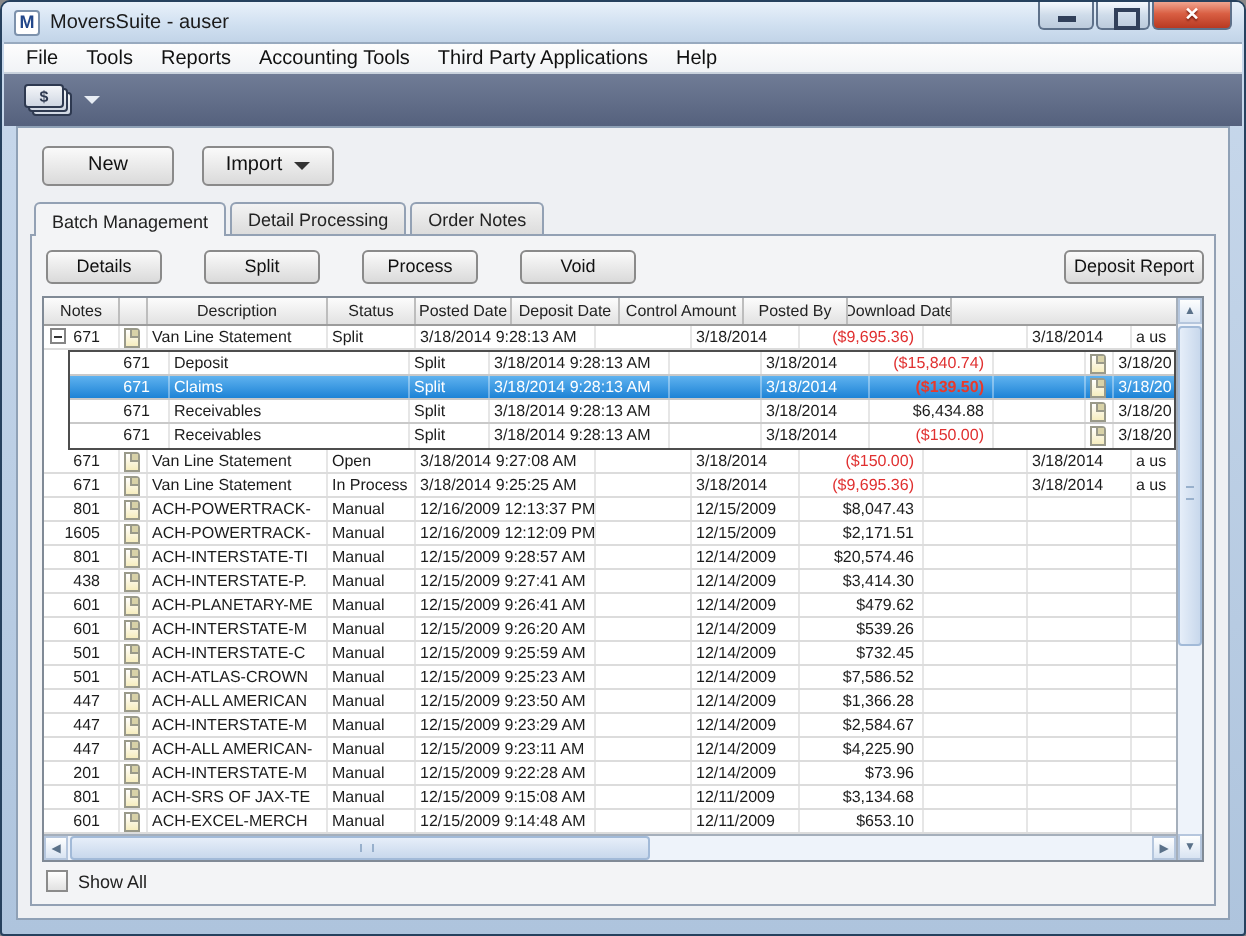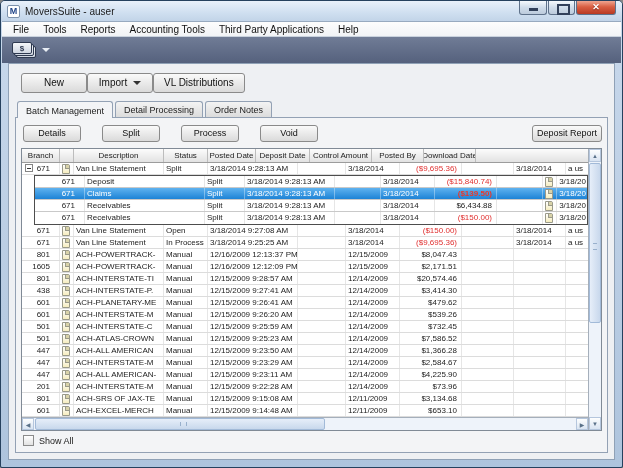--- a/index.html
+++ b/index.html
@@ -36,21 +36,21 @@
   .tb-btn { display:flex; align-items:center; gap:4px; padding:2px 4px; border-radius:2px; }
   .caret-down { width:0; height:0; border-left:4px solid transparent; border-right:4px solid transparent;
     border-top:4px solid #e8edf4; }
 
   
   .content { position:absolute; top:62px; left:7px; right:7px; bottom:7px;
     background:#eef0f3; border:1px solid #8fa1b6; padding:7px 6px 6px 6px; display:flex; flex-direction:column; }
 
   .btn { background:linear-gradient(#fafafa,#dadada); border:1px solid #8a8a8a; border-radius:3px;
     font-size:10px; color:#111; text-align:center; cursor:default; }
-  .top-actions { display:flex; margin:2px 0 8px 6px; }
+  .top-actions { display:flex; gap:14px; margin:2px 0 8px 6px; }
   .top-actions .btn { height:20px; line-height:18px; min-width:66px; padding:0 10px; }
   .btn.import { display:inline-flex; align-items:center; justify-content:center; gap:6px; }
   .btn .dd { width:0; height:0; border-left:4px solid transparent; border-right:4px solid transparent; border-top:4px solid #333; }
 
   .tabs { display:flex; margin-left:2px; position:relative; z-index:2; }
   .tab { font-size:9px; color:#222; padding:3px 8px 2px 8px; border:1px solid #93a1b4; border-bottom:none;
     border-radius:3px 3px 0 0; background:linear-gradient(#f3f3f3,#dcdcdc); margin-right:2px; cursor:default; }
   .tab.active { background:#f3f4f6; padding-top:4px; margin-top:-1px; position:relative; top:1px; }
 
   .panel { flex:1; border:1px solid #93a1b4; background:#f3f4f6; padding:6px 5px 4px 5px;
@@ -159,21 +159,20 @@
     </div>
   </div>
 
   <div class="content">
     <div class="top-actions">
       <button class="btn">New</button>
       <button class="btn import">
         <span>Import</span>
         <span class="dd"></span>
       </button>
-      <button class="btn">VL Distributions</button>
     </div>
 
     <div class="tabs" id="tabs">
         <span class="tab active">Batch Management</span>
         <span class="tab">Detail Processing</span>
         <span class="tab">Order Notes</span>
       </div>
 
     <div class="panel">
       <div class="grid-actions">
@@ -181,21 +180,21 @@
         <button class="btn">Split</button>
         <button class="btn">Process</button>
         <button class="btn">Void</button>
         <button class="btn deposit-report">Deposit Report</button>
       </div>
 
       <div class="grid">
         <div class="grid-main">
           <div class="ghead" id="ghead">
               <div class="hcell c0">
-                <span>Branch</span>
+                <span>Notes</span>
               </div>
               <div class="hcell c1">
                 <span></span>
               </div>
               <div class="hcell c2">
                 <span>Description</span>
               </div>
               <div class="hcell c3">
                 <span>Status</span>
               </div>

